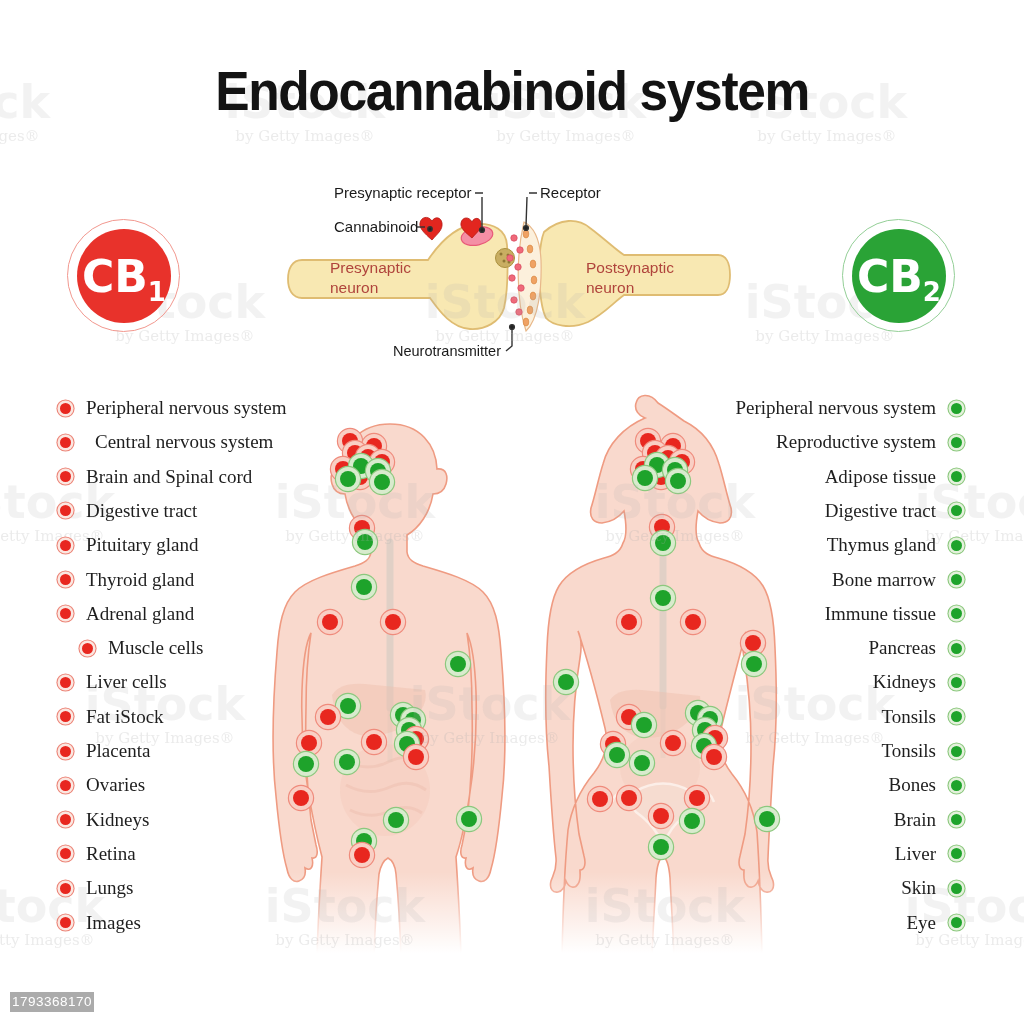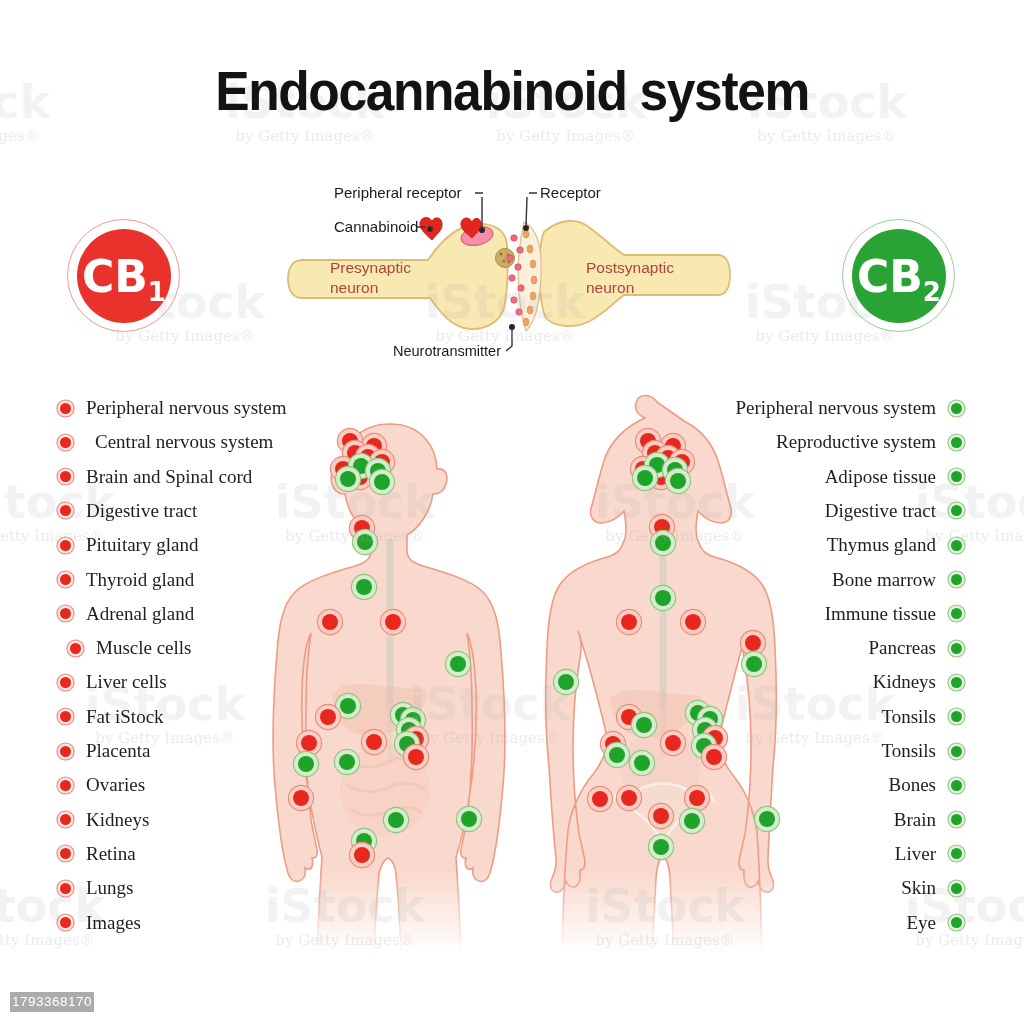--- a/index.html
+++ b/index.html
@@ -157,21 +157,21 @@
         <circle cx="202" cy="60" r="2.4"></circle>
       <path d="M249,23 h8 M247,27 L246,56" fill="none"></path>
         <circle cx="246" cy="58" r="2.4"></circle>
       <path d="M137,57 h8" fill="none"></path>
         <circle cx="150" cy="59" r="2.2"></circle>
       <path d="M232,159 V176 L226,181" fill="none"></path>
         <circle cx="232" cy="157" r="2.4"></circle>
     </g>
   </svg>
 
-  <div class="syn-label" style="left:334px;top:184px;">Peripheral receptor</div>
+  <div class="syn-label" style="left:334px;top:184px;">Presynaptic receptor</div>
   <div class="syn-label" style="left:540px;top:184px;">Receptor</div>
   <div class="syn-label" style="left:334px;top:218px;">Cannabinoid</div>
   <div class="syn-label" style="left:393px;top:343px;font-size:14.5px;">Neurotransmitter</div>
   <div class="neuron-name" style="left:330px;top:258px;">Presynaptic neuron</div>
   <div class="neuron-name" style="left:586px;top:258px;">Postsynaptic neuron</div>
 
   <div class="cb-badge" style="left:77px;top:229px;">
     <div class="cb-ring" style="border-color:#f2988f;"></div>
     <div class="cb-circle" style="background:#e8322b;">
       <span class="cb-text">CB</span>
@@ -283,21 +283,21 @@
         <span class="lbl">Pituitary gland</span>
       </div>
       <div class="list-row" style="top: 568.5px; left: 60px;">
         <span class="bullet bullet-r"></span>
         <span class="lbl">Thyroid gland</span>
       </div>
       <div class="list-row" style="top: 602.8px; left: 60px;">
         <span class="bullet bullet-r"></span>
         <span class="lbl">Adrenal gland</span>
       </div>
-      <div class="list-row" style="top: 637.1px; left: 60px; padding-left: 10px;">
+      <div class="list-row" style="top: 637.1px; left: 72px; padding-left: 10px;">
         <span class="bullet bullet-r"></span>
         <span class="lbl">Muscle cells</span>
       </div>
       <div class="list-row" style="top: 671.4px; left: 60px;">
         <span class="bullet bullet-r"></span>
         <span class="lbl">Liver cells</span>
       </div>
       <div class="list-row" style="top: 705.7px; left: 60px;">
         <span class="bullet bullet-r"></span>
         <span class="lbl">Fat iStock</span>

